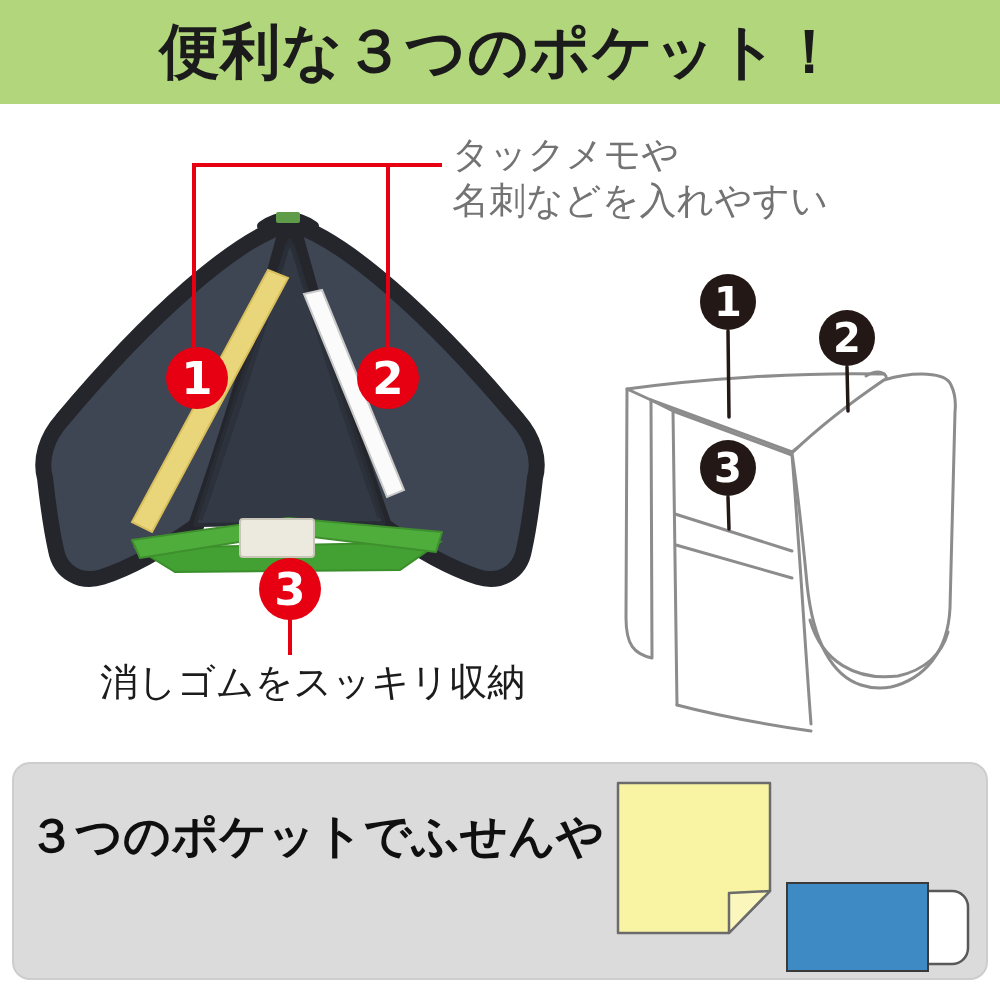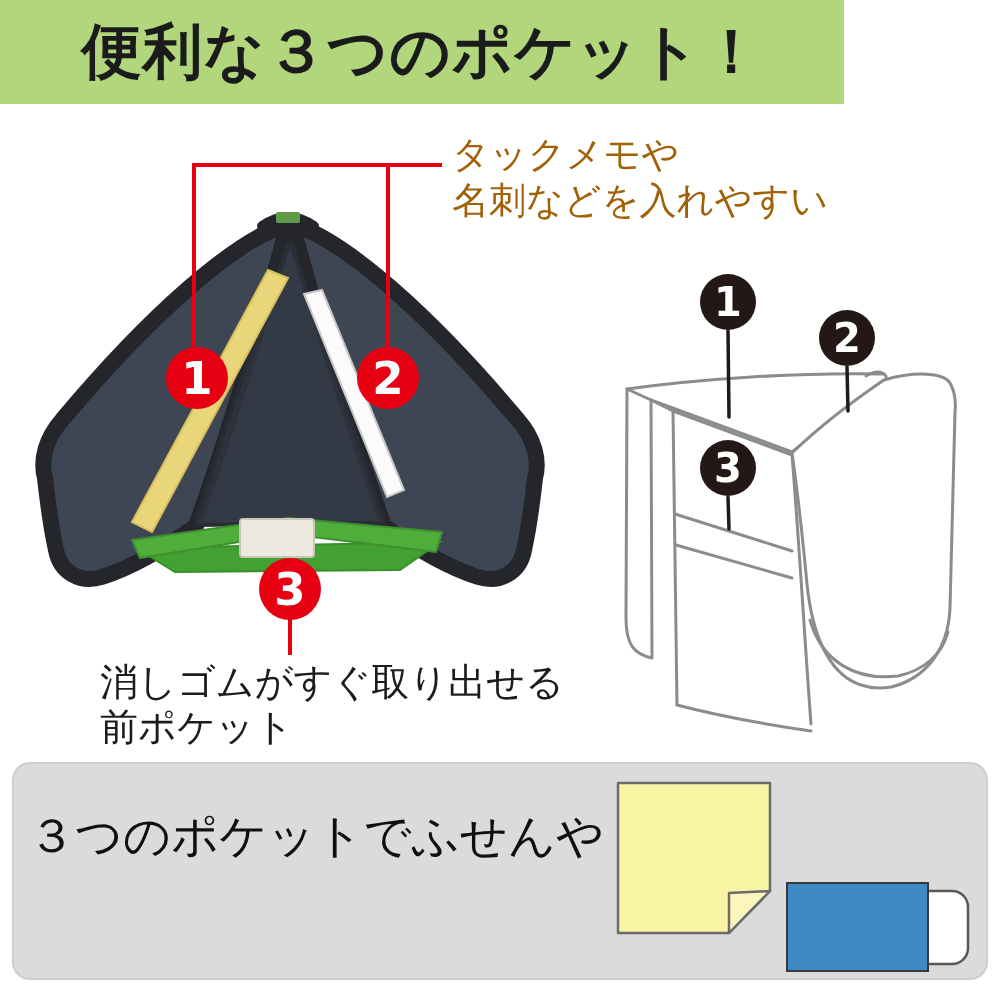--- a/index.html
+++ b/index.html
@@ -1,43 +1,43 @@
 <!DOCTYPE html>
 <html><head>
 <meta charset="utf-8">
 <style>
   html,body{margin:0;padding:0;background:#ffffff;}
   body{width:1000px;height:992px;position:relative;overflow:hidden;
        font-family:"DejaVu Sans","Liberation Sans",sans-serif;}
   .abs{position:absolute;}
 
   
-  .header{left:0;top:0;width:844px;height:104px;background:#b2d67c;
+  .header{left:0;top:0;width:1000px;height:104px;background:#b2d67c;
           display:flex;align-items:center;justify-content:center;}
   .header h1{margin:0;font-size:60px;font-weight:bold;color:#1b1b1b;letter-spacing:1px;}
 
   
-  .annotation{left:452px;top:132px;font-size:37px;line-height:46px;color:#a16207;}
+  .annotation{left:452px;top:132px;font-size:37px;line-height:46px;color:#737373;}
 
   
   .caption{left:100px;top:660px;font-size:38px;line-height:45px;color:#1c1c1c;}
 
   
   .redline{background:#e60012;}
 
   
   .marker{display:flex;align-items:center;justify-content:center;border-radius:50%;
           color:#ffffff;font-weight:bold;}
   .marker.red{width:62px;height:62px;background:#e60012;font-size:45px;}
   .marker.black{width:56px;height:56px;background:#231815;font-size:40px;}
 
   
   .footer-panel{left:12px;top:762px;width:976px;height:218px;background:#dbdbdb;
                 border:2px solid #cdcdcd;border-radius:18px;box-sizing:border-box;}
-  .footer-text{left:28px;top:806px;font-size:47px;line-height:60px;font-weight:normal;color:#0f0f0f;}
+  .footer-text{left:28px;top:806px;font-size:47px;line-height:60px;font-weight:bold;color:#0f0f0f;}
 </style>
 </head>
 <body>
 
 <div class="abs header">
   <h1>便利な３つのポケット！</h1>
 </div>
 
 <svg class="abs" style="left:20px;top:190px;" width="540" height="480" viewBox="20 190 540 480">
 
@@ -80,22 +80,21 @@
 <div class="abs marker red" style="left:259px;top:558px;">
   <span>3</span>
 </div>
 
 <div class="abs annotation">
   <div>タックメモや</div>
   <div>名刺などを入れやすい</div>
 </div>
 
 <div class="abs caption">
-  <div>消しゴムがすぐ取り出せる</div>
-  <div>前ポケット</div>
+  <div>消しゴムをスッキリ収納</div>
 </div>
 
 <svg class="abs" style="left:585px;top:255px;" width="415" height="500" viewBox="585 255 415 500">
   <g fill="none" stroke="#8c8c8c" stroke-width="3" stroke-linecap="round" stroke-linejoin="round">
 
     <path d="M627,389 C700,379 800,372 884,374"></path>
 
     <path d="M627,389 L626,618 C626,645 634,654 652,658 L651,400 L627,389" fill="#ffffff"></path>
     <path d="M651,400 L673,411 L677,705"></path>
 

